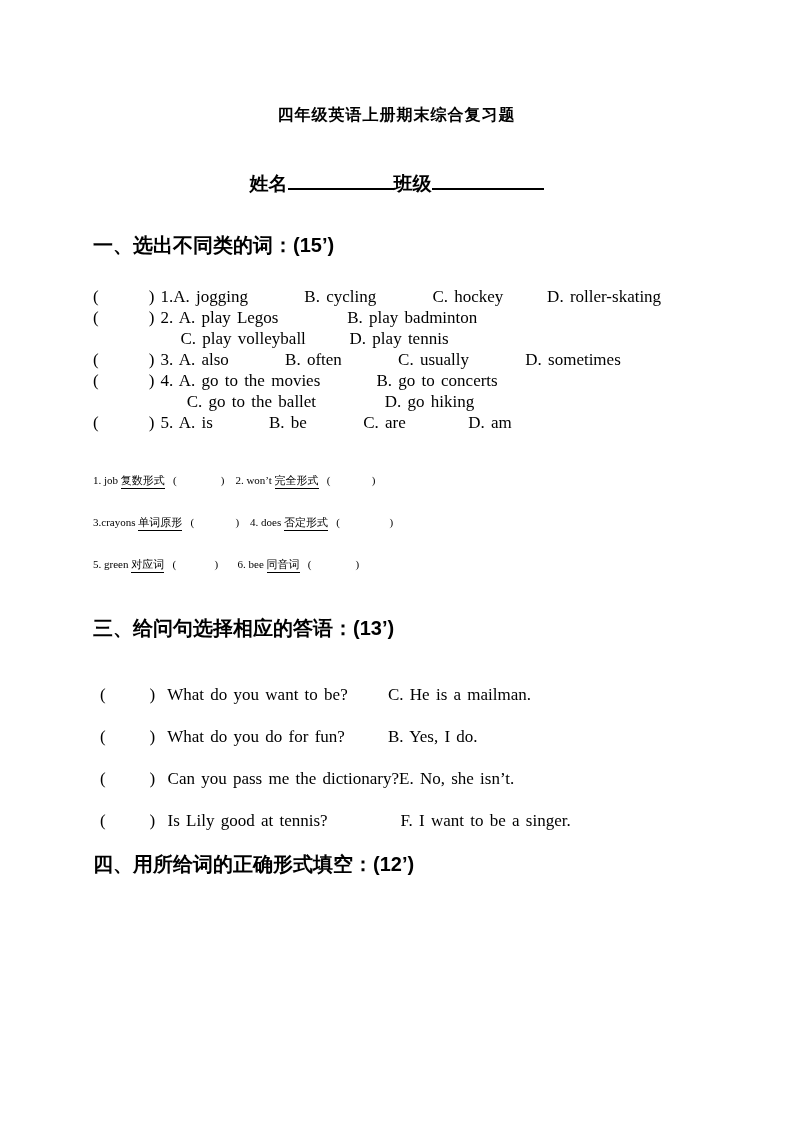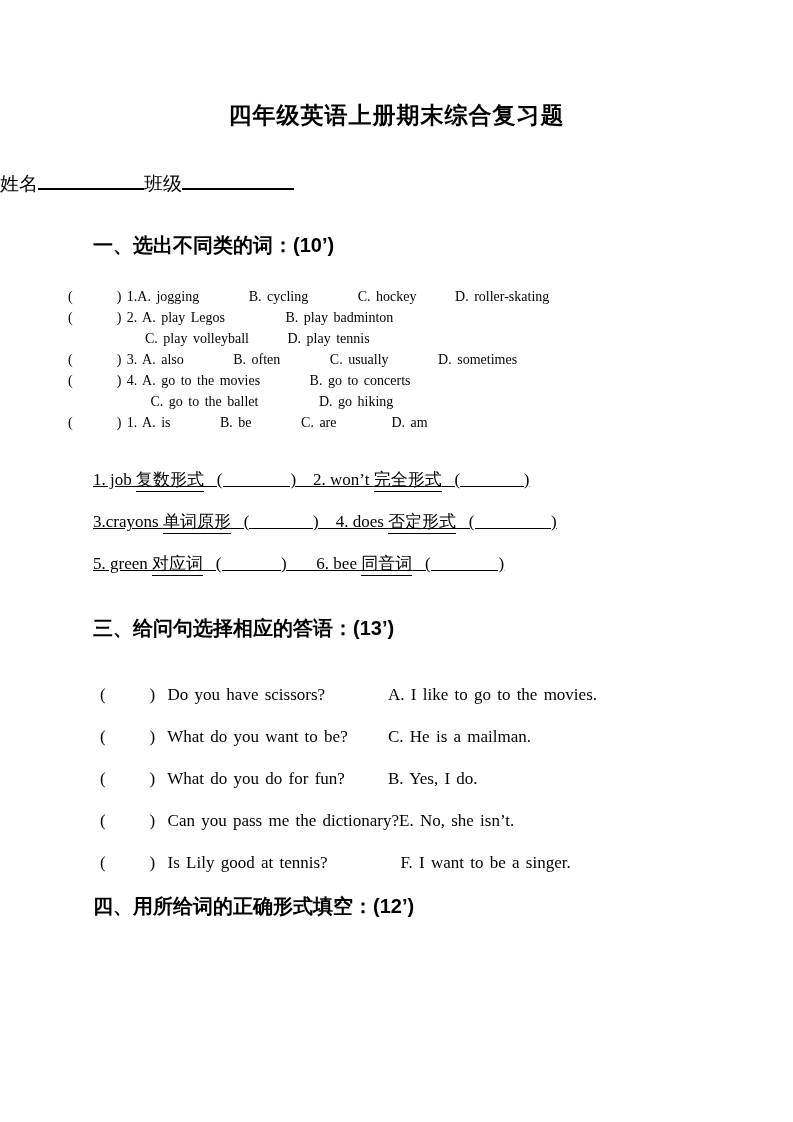--- a/index.html
+++ b/index.html
@@ -12,29 +12,29 @@
     margin: 0 auto;
     overflow: hidden;
     font-family: "Liberation Serif", "DejaVu Serif", serif;
   }
   .title {
     margin: 0;
     padding-top: 100px;
     text-align: center;
     font-family: "Liberation Sans", "DejaVu Sans", sans-serif;
     font-weight: 700;
-    font-size: 23px;
+    font-size: 16px;
     line-height: 30px;
     letter-spacing: 1px;
   }
   .name-row {
     margin-top: 39px;
-    text-align: left;
+    text-align: center;
     font-family: "Liberation Sans", "DejaVu Sans", sans-serif;
-    font-weight: 400;
+    font-weight: 700;
     font-size: 19px;
     line-height: 24px;
   }
   .blank {
     display: inline-block;
     width: 106px;
     height: 19px;
     border-bottom: 2px solid #000;
     vertical-align: baseline;
   }
@@ -44,31 +44,30 @@
     font-weight: 700;
     font-size: 20px;
     line-height: 25px;
     margin: 0 0 0 93px;
   }
   .h1m { margin-top: 37px; }
   .h2m { margin-top: 28px; }
   .h3m { margin-top: 41px; }
   .h4m { }
   .s1block {
-    margin: 28px 40px 0 68px;
-    font-size: 14px;
+    margin: 28px 40px 0 93px;
+    font-size: 17px;
     line-height: 21px;
     word-spacing: 2px;
   }
   .line { white-space: pre-wrap; }
   .s2block {
     margin: 36px 40px 0 93px;
-    font-size: 17px;
+    font-size: 11px;
     line-height: 22px;
-    text-decoration: underline;
   }
   .s2row { margin-bottom: 20px; }
   .seg { white-space: pre-wrap; }
   .u {
     border-bottom: 1.5px solid #000;
     padding-bottom: 2px;
   }
   .s3block {
     margin: 43px 30px 0 100px;
     font-size: 17px;
@@ -88,48 +87,45 @@
 <body>
 
 <div class="page">
 
   <h1 class="title">四年级英语上册期末综合复习题</h1>
 
   <div class="name-row">
     <span>姓名</span><span class="blank"></span><span>班级</span><span class="blank blank2"></span>
   </div>
 
-  <h2 class="heading h1m">一、选出不同类的词：(10’)</h2>
+  <h2 class="heading h1m">一、选出不同类的词：(15’)</h2>
   <div class="s1block">
     <div class="line">(        ) 1.A. jogging         B. cycling         C. hockey       D. roller-skating</div>
     <div class="line">(        ) 2. A. play Legos           B. play badminton</div>
     <div class="line">              C. play volleyball       D. play tennis</div>
     <div class="line">(        ) 3. A. also         B. often         C. usually         D. sometimes</div>
     <div class="line">(        ) 4. A. go to the movies         B. go to concerts</div>
     <div class="line">               C. go to the ballet           D. go hiking</div>
-    <div class="line">(        ) 1. A. is         B. be         C. are          D. am</div>
+    <div class="line">(        ) 5. A. is         B. be         C. are          D. am</div>
   </div>
 
   <div class="s2block">
     <div class="s2row">
       <span class="seg">1. job </span><span class="seg u">复数形式</span><span class="seg">   (                )    2. won’t </span><span class="seg u">完全形式</span><span class="seg">   (               )</span>
     </div>
     <div class="s2row">
       <span class="seg">3.crayons </span><span class="seg u">单词原形</span><span class="seg">   (               )    4. does </span><span class="seg u">否定形式</span><span class="seg">   (                  )</span>
     </div>
     <div class="s2row">
       <span class="seg">5. green </span><span class="seg u">对应词</span><span class="seg">   (              )       6. bee </span><span class="seg u">同音词</span><span class="seg">   (                )</span>
     </div>
   </div>
 
   <h2 class="heading h3m">三、给问句选择相应的答语：(13’)</h2>
   <div class="s3block">
-    <div class="s3row">
-      <span class="q">(       )  Do you have scissors?</span><span class="a">A. I like to go to the movies.</span>
-    </div>
     <div class="s3row">
       <span class="q">(       )  What do you want to be?</span><span class="a">C. He is a mailman.</span>
     </div>
     <div class="s3row">
       <span class="q">(       )  What do you do for fun?</span><span class="a">B. Yes, I do.</span>
     </div>
     <div class="s3row">
       <span class="q">(       )  Can you pass me the dictionary?</span><span class="a">E. No, she isn’t.</span>
     </div>
     <div class="s3row">

